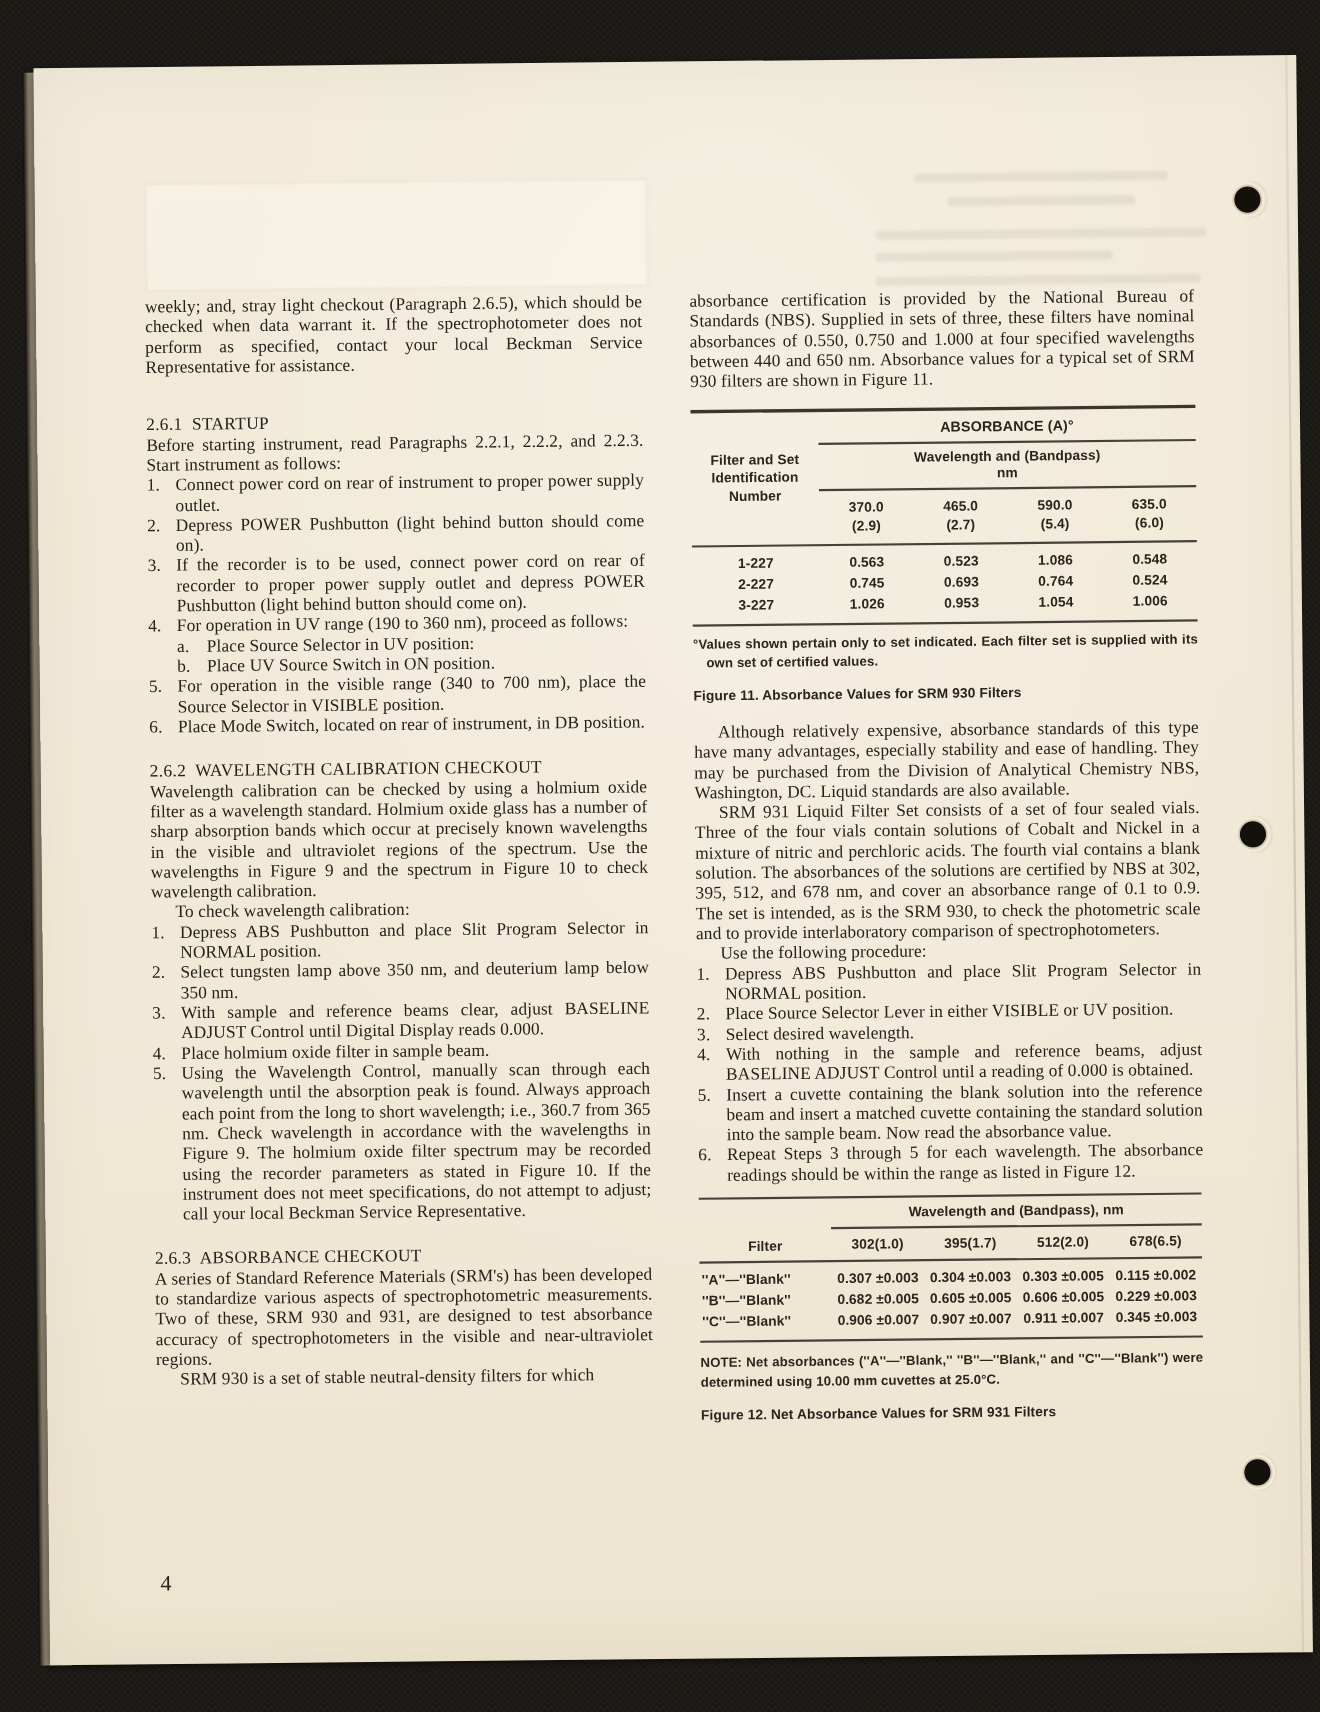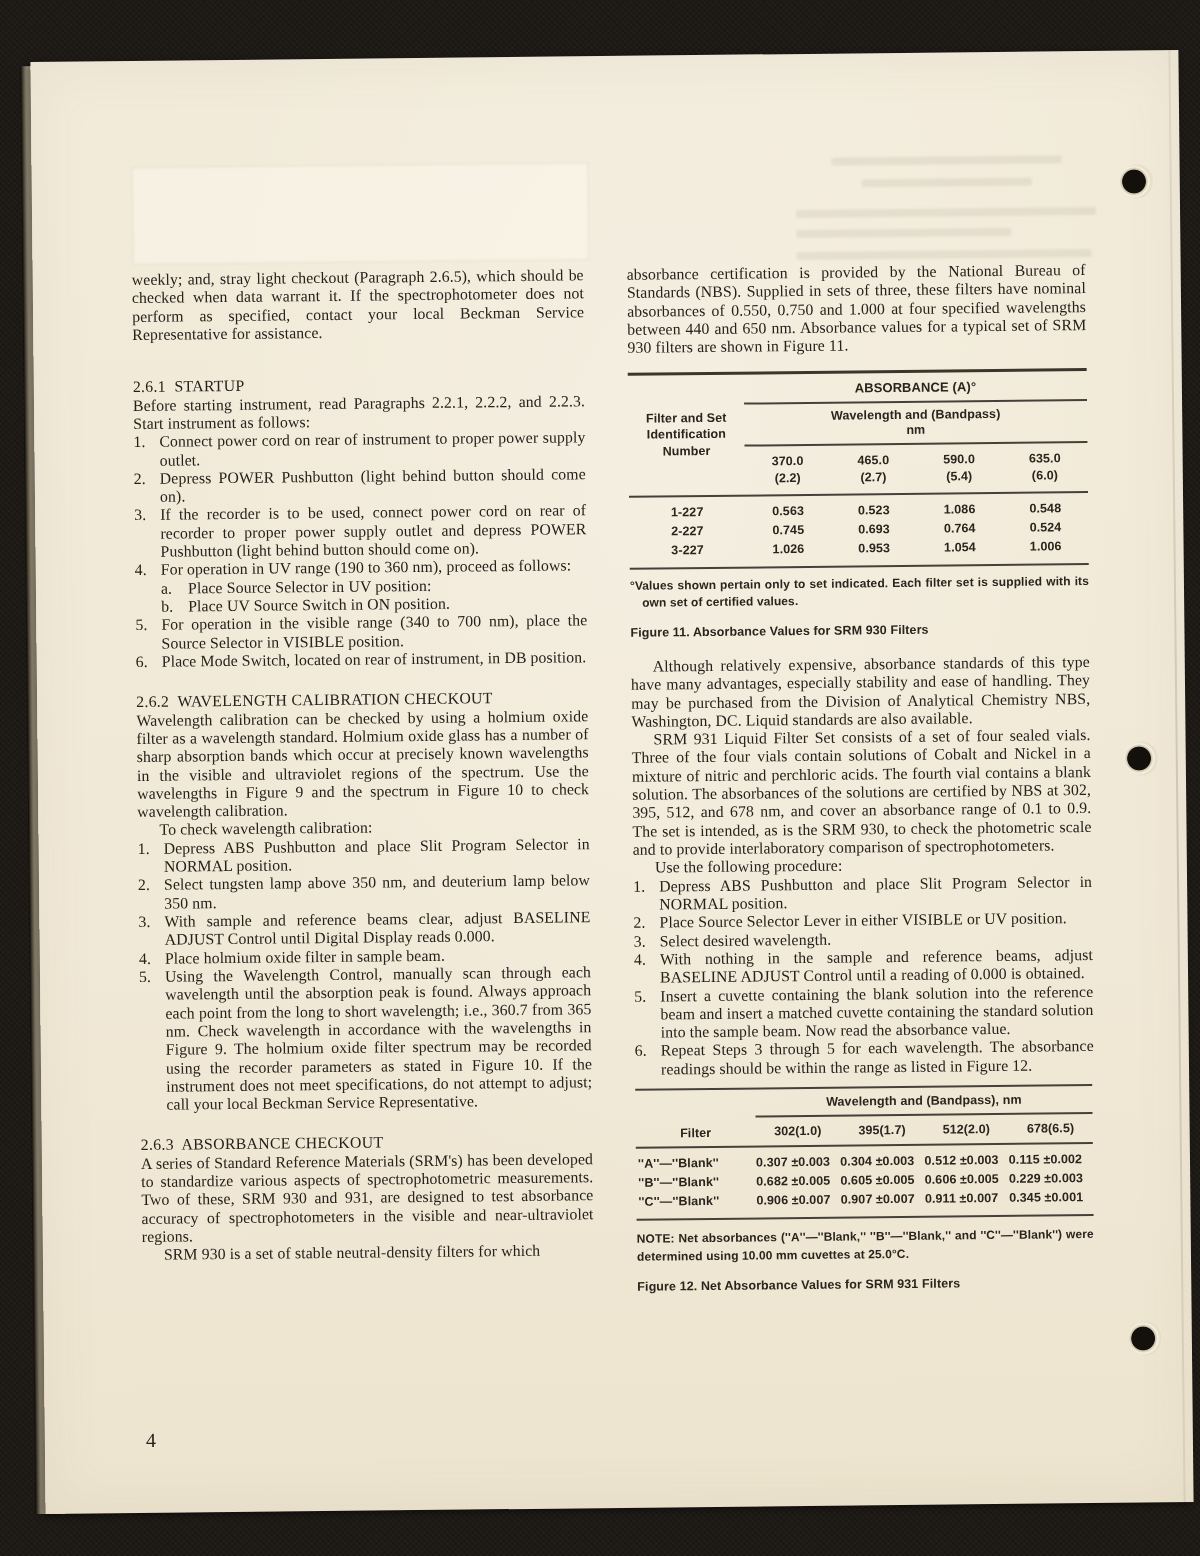--- a/index.html
+++ b/index.html
@@ -80,21 +80,21 @@
   .f11-row{display:grid;grid-template-columns:116px repeat(4,1fr);font-size:12.5px;line-height:1.52;text-align:center;}
   .f-foot{font-size:12px;line-height:1.45;margin-top:8px;padding-left:12px;text-indent:-12px;text-align:justify;}
   .f-cap{font-size:12.5px;margin-top:14px;}
   .f12-head{display:grid;grid-template-columns:120px 1fr;}
   .f12-hleft{display:flex;align-items:flex-end;justify-content:center;font-size:12.5px;padding-bottom:6px;}
   .f12-group{text-align:center;font-size:12.5px;padding:6px 0 5px;}
   .f12-cols{display:grid;grid-template-columns:repeat(4,1fr);padding:6px 0 6px;}
   .f12-body{padding:6px 0 7px;}
   .f12-row{display:grid;grid-template-columns:120px repeat(4,1fr);font-size:12.5px;line-height:1.52;}
   .f12-row .lbl{text-align:left;padding-left:2px;}
-  .f12-row .val{}
+  .f12-row .val{text-align:center;}
   .f-note{font-size:12px;line-height:1.5;margin-top:9px;text-align:justify;}
   .page-num{position:absolute;left:101px;top:1368px;font-size:20px;}
 </style>
 </head>
 <body>
 
 <div class="spine"></div>
 
 <div class="paper">
   <div class="paper-edge-line"></div>
@@ -190,21 +190,21 @@
         <div class="f11-hleft">Filter and Set
 Identification
 Number</div>
         <div>
           <div class="f11-title">ABSORBANCE (A)°</div>
           <div class="rule-l"></div>
           <div class="f11-group">Wavelength and (Bandpass)
 nm</div>
           <div class="rule-l"></div>
           <div class="f11-cols">
-            <div class="cc"><span>370.0</span><br><span>(2.2)</span></div>
+            <div class="cc"><span>370.0</span><br><span>(2.9)</span></div>
             <div class="cc"><span>465.0</span><br><span>(2.7)</span></div>
             <div class="cc"><span>590.0</span><br><span>(5.4)</span></div>
             <div class="cc"><span>635.0</span><br><span>(6.0)</span></div>
           </div>
         </div>
       </div>
       <div class="rule-l"></div>
       <div class="f11-body">
         <div class="f11-row">
           <div>1-227</div>
@@ -278,36 +278,36 @@
             <div class="cc">678(6.5)</div>
           </div>
         </div>
       </div>
       <div class="rule-l"></div>
       <div class="f12-body">
         <div class="f12-row">
           <div class="lbl">''A''—''Blank''</div>
           <div class="val">0.307 ±0.003</div>
           <div class="val">0.304 ±0.003</div>
-          <div class="val">0.512 ±0.003</div>
+          <div class="val">0.303 ±0.005</div>
           <div class="val">0.115 ±0.002</div>
         </div>
         <div class="f12-row">
           <div class="lbl">''B''—''Blank''</div>
           <div class="val">0.682 ±0.005</div>
           <div class="val">0.605 ±0.005</div>
           <div class="val">0.606 ±0.005</div>
           <div class="val">0.229 ±0.003</div>
         </div>
         <div class="f12-row">
           <div class="lbl">''C''—''Blank''</div>
           <div class="val">0.906 ±0.007</div>
           <div class="val">0.907 ±0.007</div>
           <div class="val">0.911 ±0.007</div>
-          <div class="val">0.345 ±0.001</div>
+          <div class="val">0.345 ±0.003</div>
         </div>
       </div>
       <div class="rule-l"></div>
       <div class="f-note">NOTE: Net absorbances (''A''—''Blank,'' ''B''—''Blank,'' and ''C''—''Blank'') were determined using 10.00 mm cuvettes at 25.0°C.</div>
       <div class="f-cap">Figure 12. Net Absorbance Values for SRM 931 Filters</div>
     </div>
   </div>
 
   <div class="page-num">4</div>
 </div>

